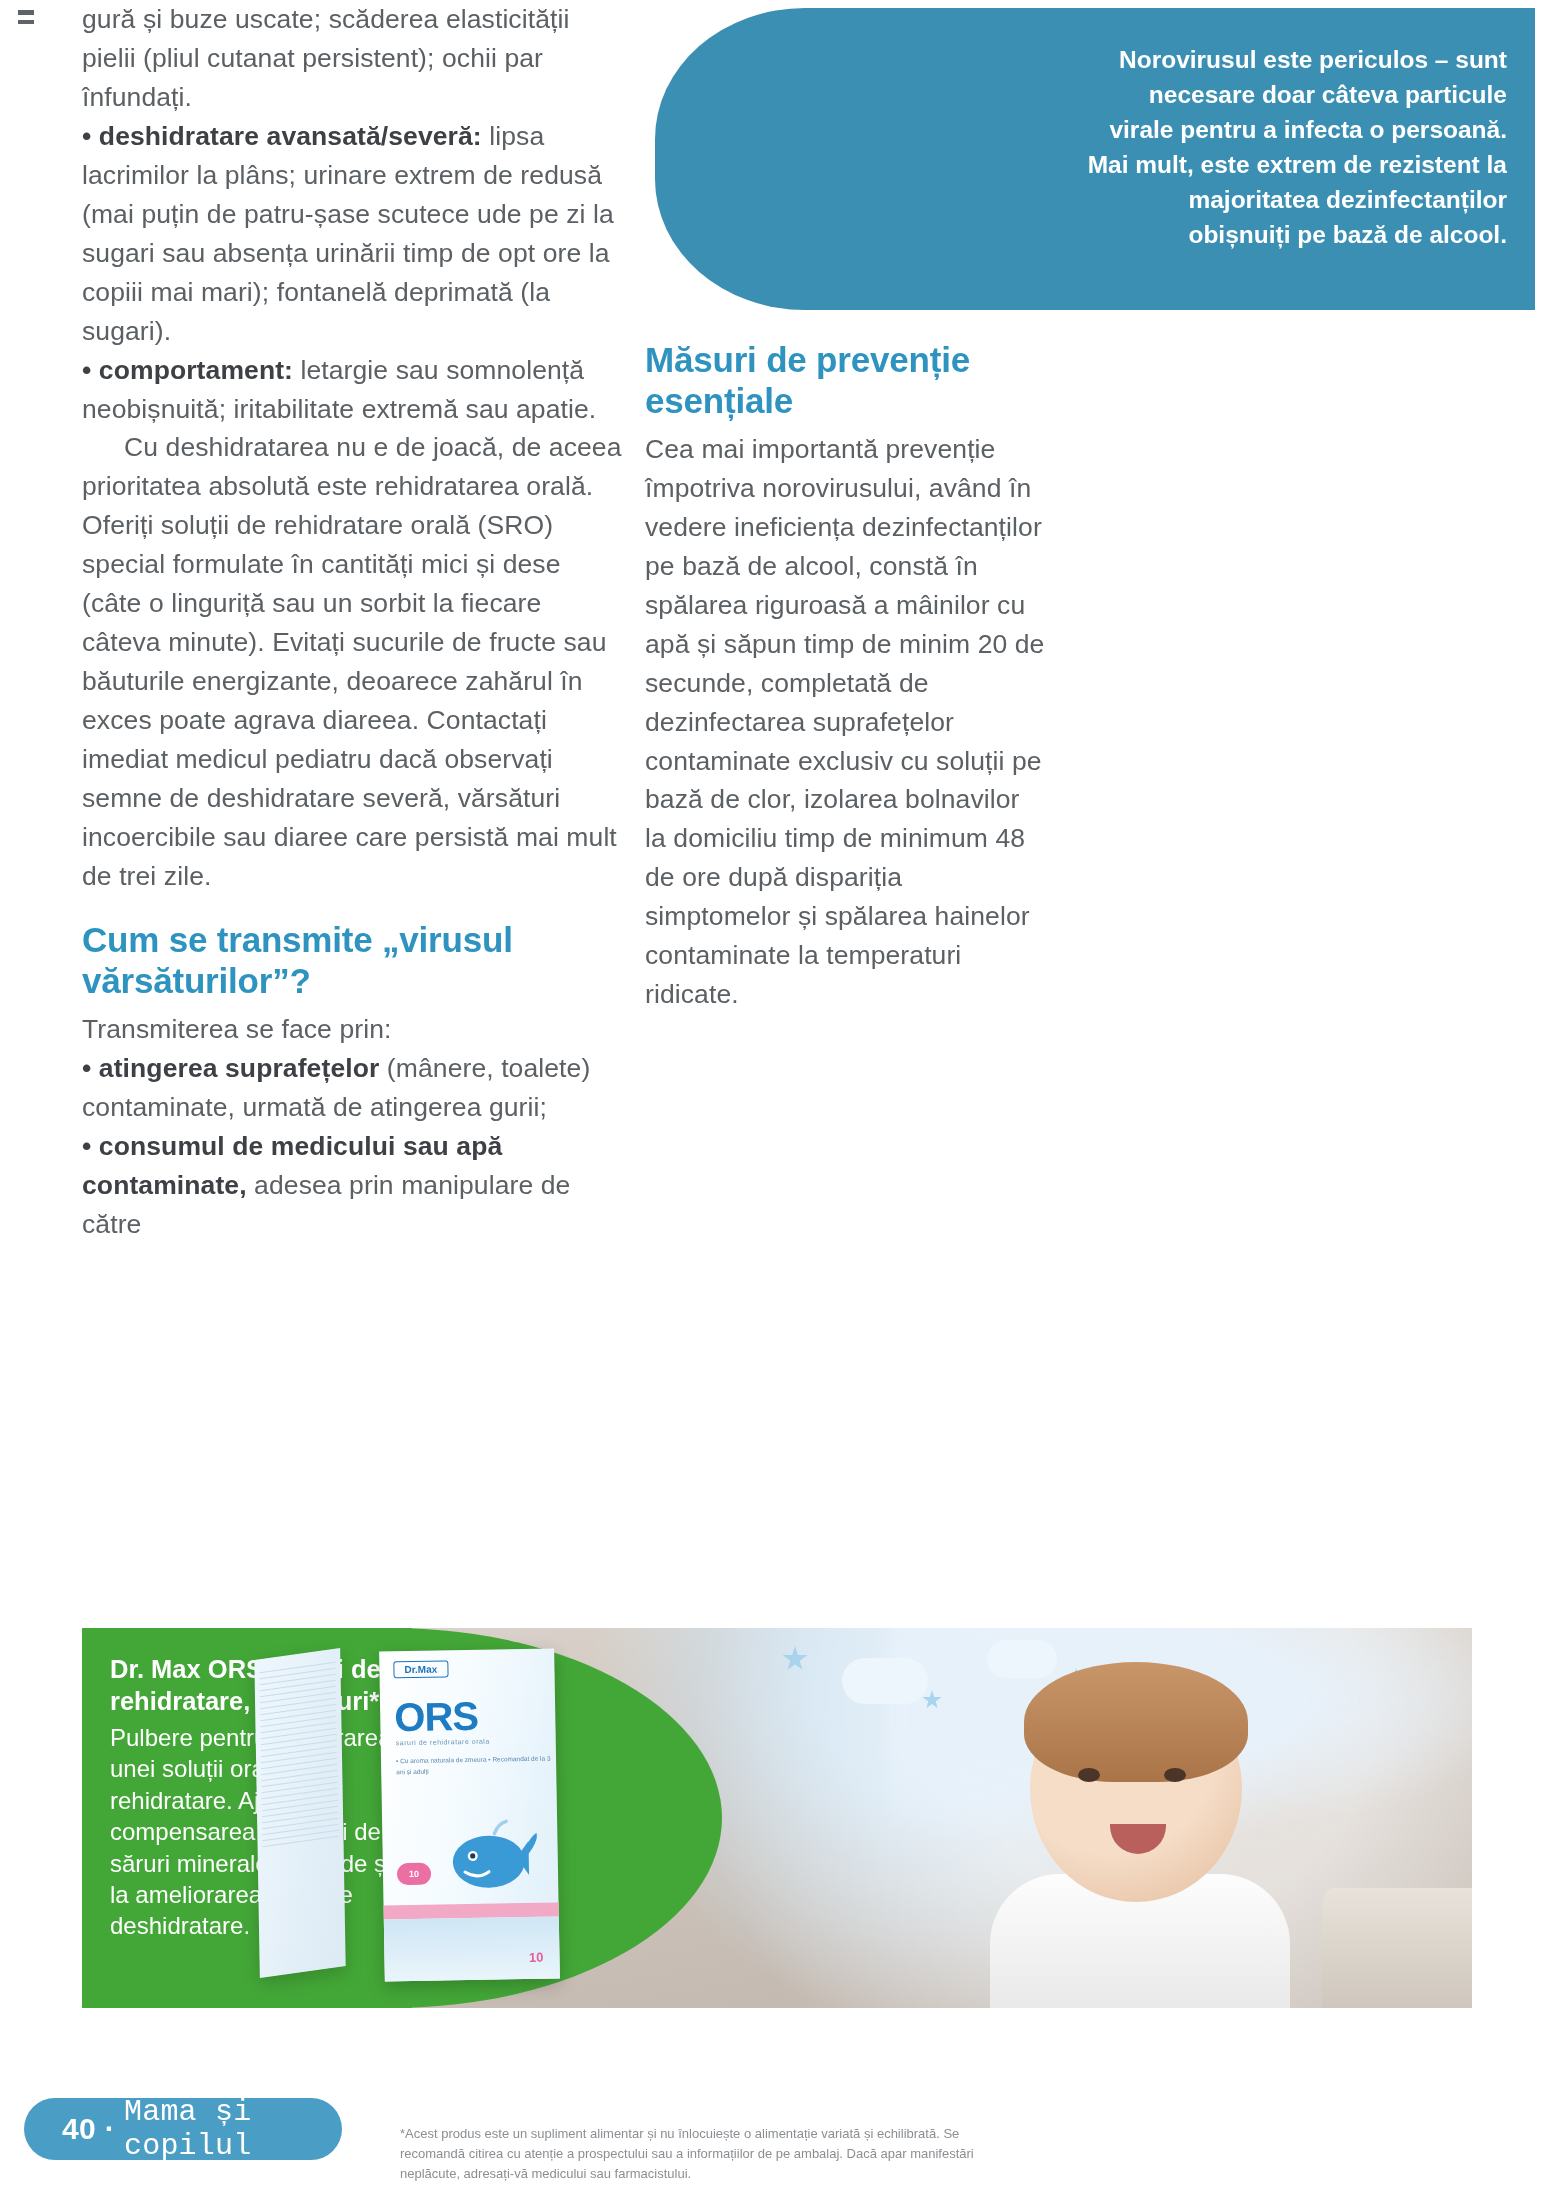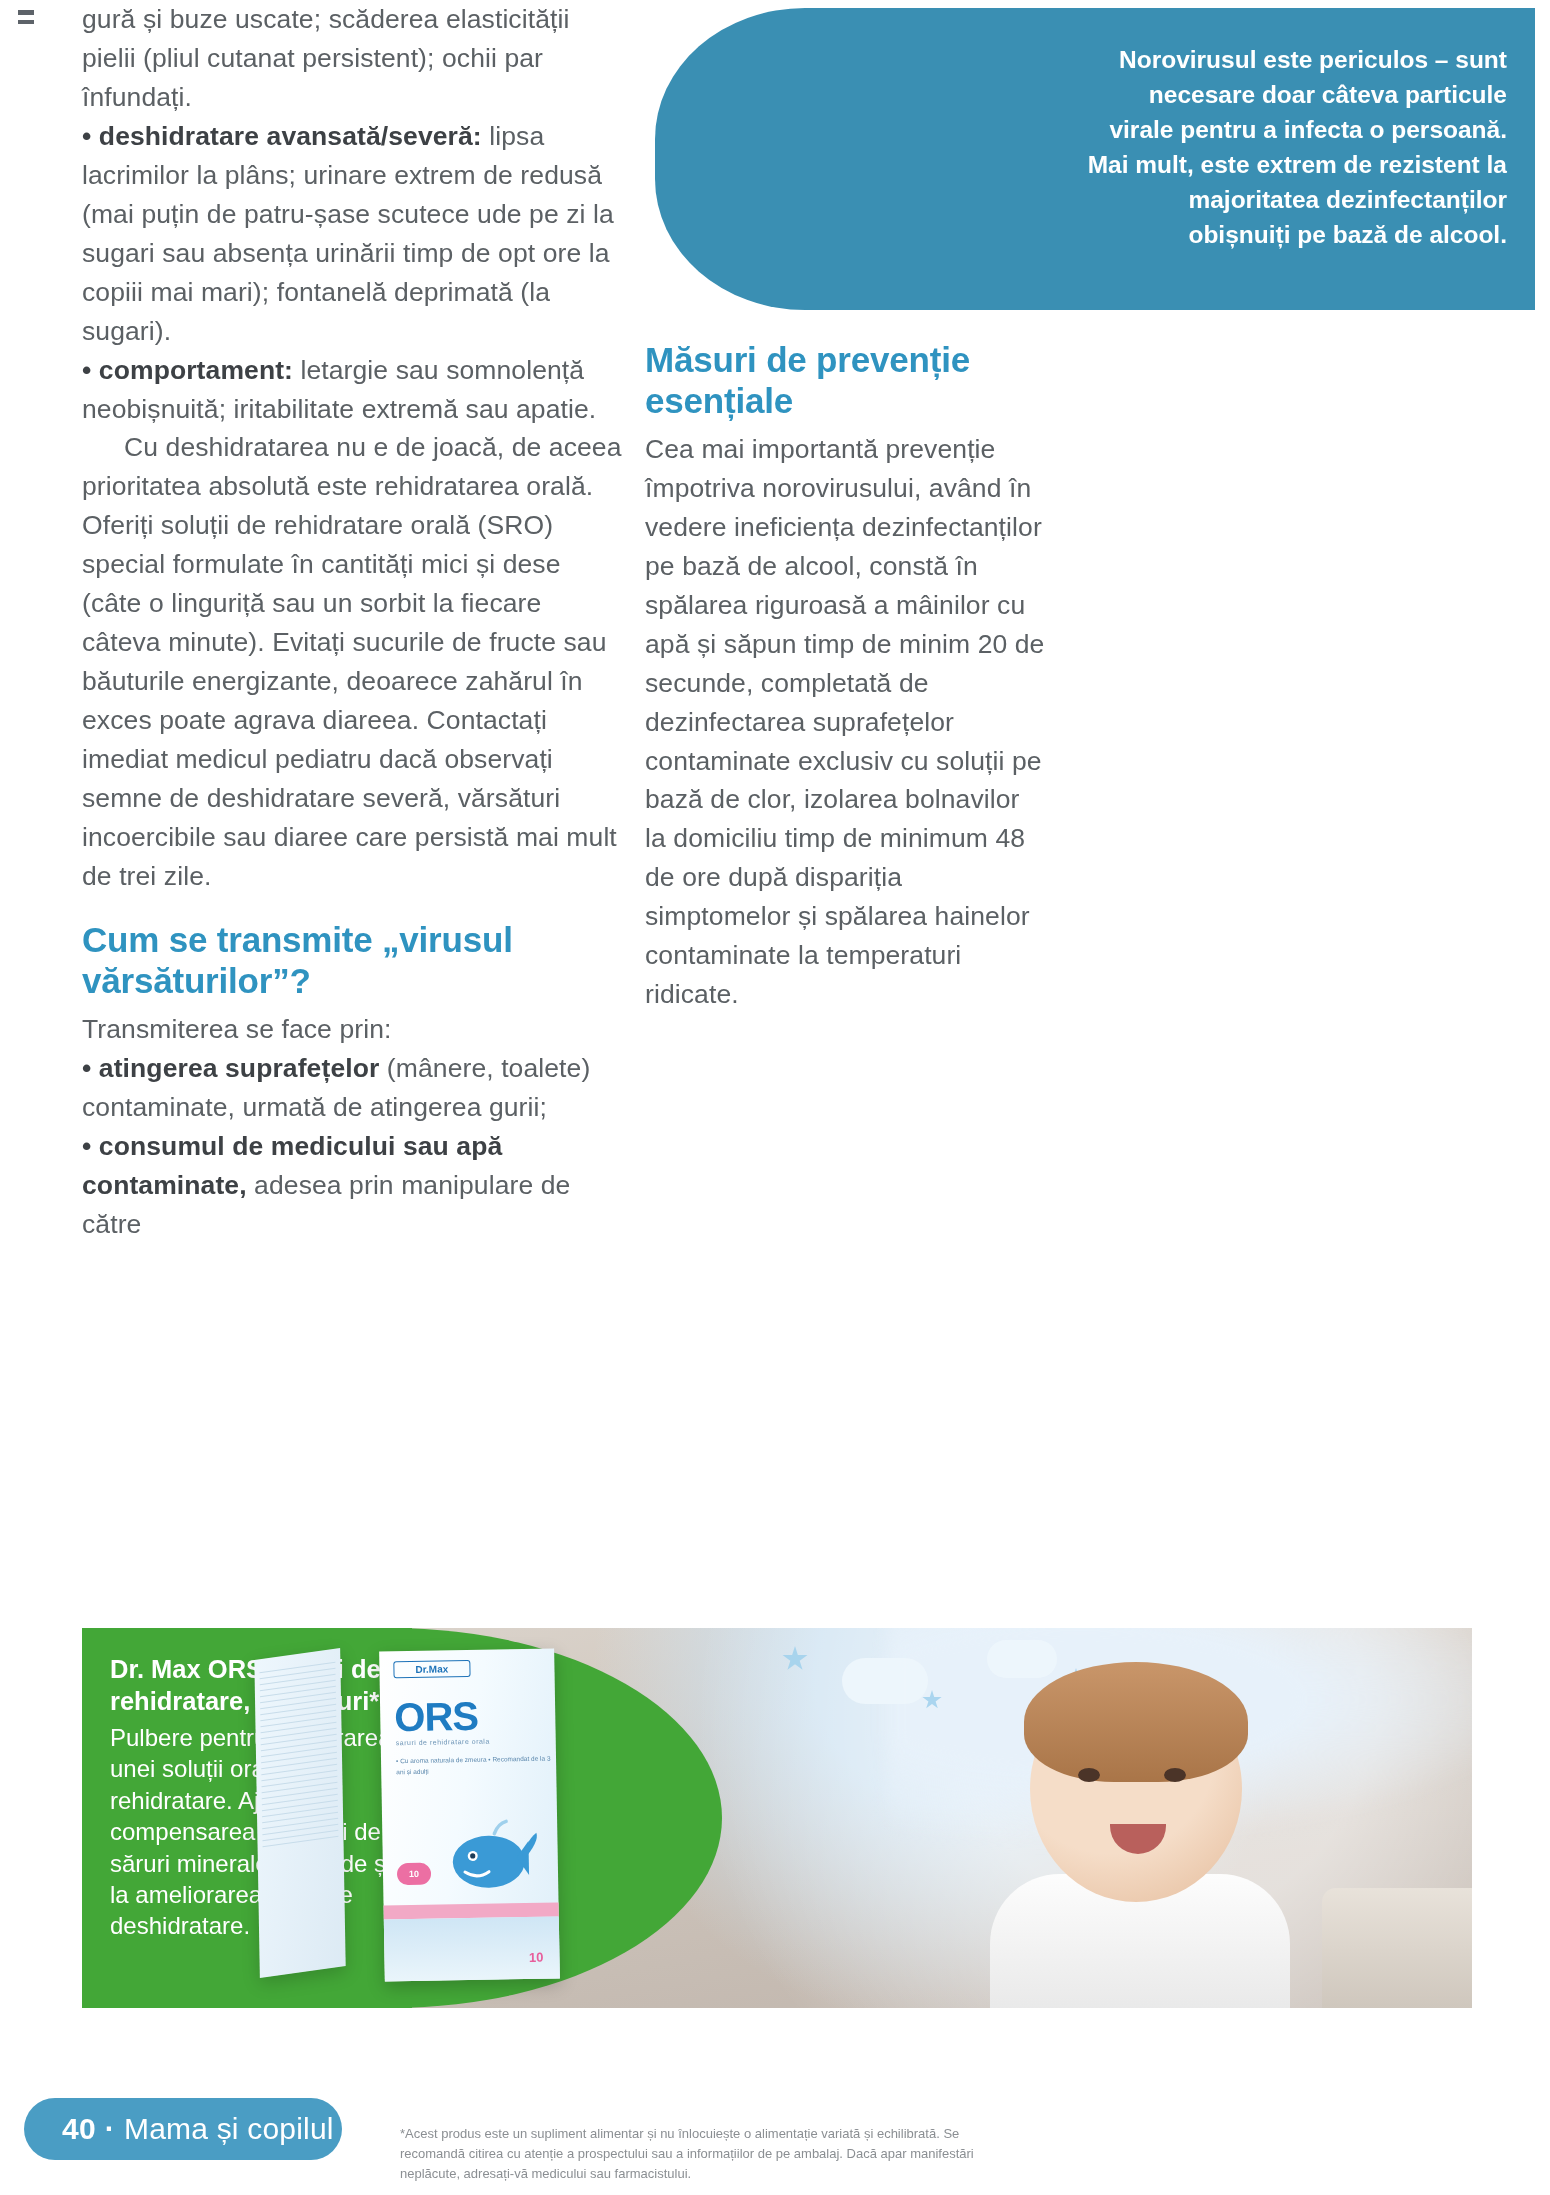--- a/index.html
+++ b/index.html
@@ -142,21 +142,21 @@
     box-shadow:0 6px 18px rgba(0,0,0,.18);
     font-size:4px;line-height:1.25;color:#5b7fa5;
     padding:8px 5px;box-sizing:border-box;
     overflow:hidden;
   }
   .ors-side span{display:block;border-bottom:1px solid #c7dcea;}
   .ors-brand{
     position:absolute;left:14px;top:10px;
     font-size:10px;font-weight:bold;color:#1d72b8;
     border:1px solid #1d72b8;border-radius:3px;
-    padding:2px 21px;
+    padding:2px 10px;
   }
   .ors-name{
     position:absolute;left:14px;top:44px;
     font-size:40px;font-weight:bold;color:#1f7cc2;
     letter-spacing:-1px;
   }
   .ors-sub{
     position:absolute;left:15px;top:88px;
     font-size:7px;color:#6b93b5;letter-spacing:.5px;
   }
@@ -244,21 +244,21 @@
     width:318px;height:62px;
     background:#4a9dc4;
     border-radius:34px;
     display:flex;align-items:center;
     color:#ffffff;
     font-size:30px;
     letter-spacing:.2px;
   }
   .folio .num{font-weight:bold;margin-left:38px;}
   .folio .sep{margin:0 9px;font-weight:bold;}
-  .folio .name{font-weight:normal;}
+  .folio .name{font-weight:normal;font-family:Liberation Mono, monospace;}
 
   .disclaimer{
     position:absolute;left:388px;top:2112px;
     width:640px;
     font-size:13px;
     line-height:1.55;
     color:#8b8f93;
   }
   .disclaimer p{margin:12px;}
 </style>

